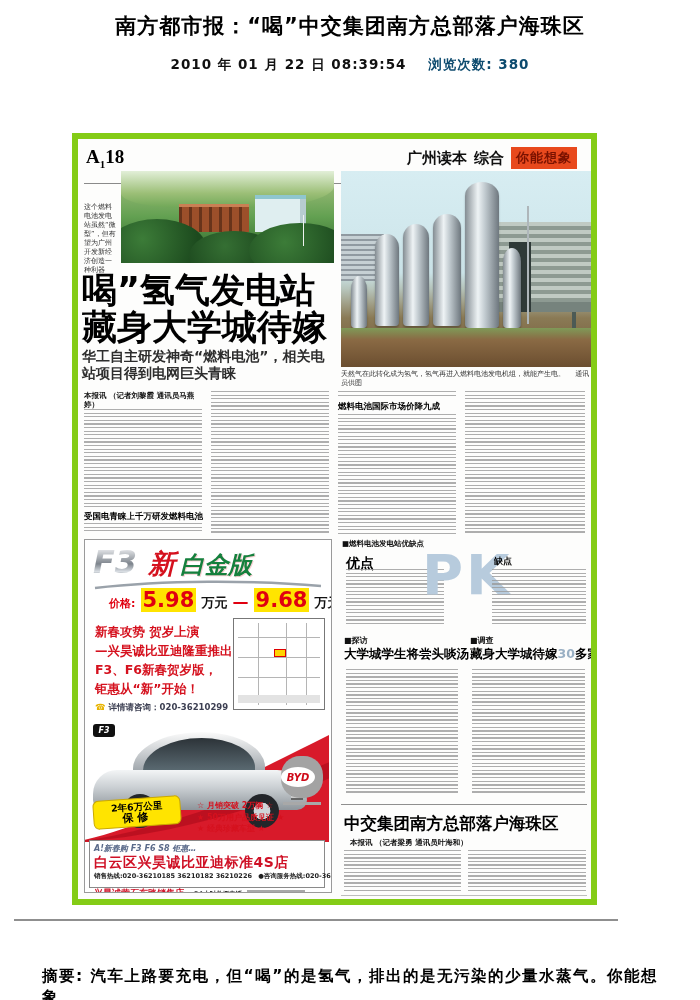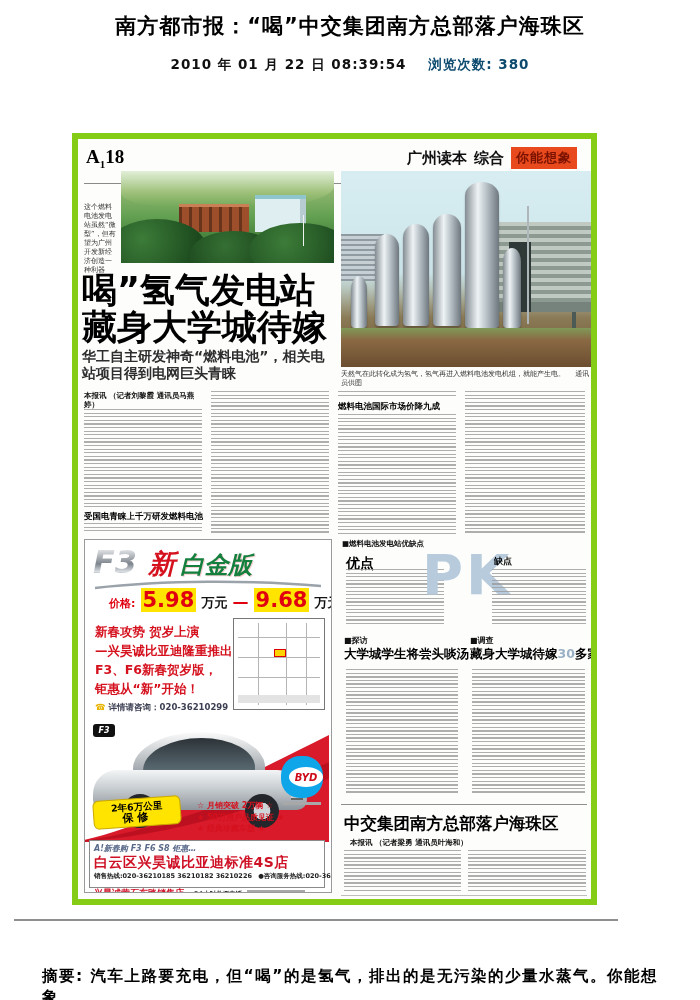--- a/index.html
+++ b/index.html
@@ -73,22 +73,22 @@
   .slogan{color:#d5111e;font-weight:900;font-size:12.5px;line-height:19px;white-space:nowrap;}
   .phone-line{color:#3c3f52;font-weight:800;font-size:8.5px;}
   .map{left:148px;top:78px;width:90px;height:90px;background:#fff;border:1px solid #777;}
   .street-h{position:absolute;left:4px;right:4px;height:1px;background:#b5b5b5;}
   .street-v{position:absolute;top:4px;bottom:4px;width:1px;background:#b5b5b5;}
   .badge{left:8px;top:258px;width:86px;background:#ffe400;border:1px solid #caa800;border-radius:6px;
          transform:rotate(-4deg);text-align:center;padding:2px 0;}
   .badge-top{font-size:9.5px;font-weight:900;color:#000;line-height:11px;}
   .badge-bottom{font-size:11px;font-weight:900;color:#000;letter-spacing:4px;line-height:12px;}
   .ad-bullet{color:#d5111e;font-weight:800;font-size:8px;line-height:11.5px;white-space:nowrap;}
-  .byd{left:196px;top:216px;width:42px;height:42px;background:#0ea5e9;border-radius:19px;
-       display:flex;align-items:center;justify-content:flex-end;}
+  .byd{left:196px;top:216px;width:42px;height:42px;background:#a3a3a3;border-radius:19px;
+       display:flex;align-items:center;justify-content:flex-start;}
   .byd-oval{width:34px;height:20px;background:#fff;border-radius:50%;display:flex;align-items:center;
             justify-content:center;font-weight:900;font-style:italic;font-size:10px;color:#cf0a18;}
   .dealer{left:4px;top:300px;width:236px;height:48px;background:#fff;border:1px solid #8a8a8a;
           padding:2px 4px;box-sizing:border-box;}
   .dealer-promo{font-size:8px;font-style:italic;font-weight:800;color:#5a6a8a;white-space:nowrap;}
   .dealer-name{font-size:14px;font-weight:900;color:#cf1126;white-space:nowrap;letter-spacing:.5px;}
   .dealer-small{font-size:6.5px;font-weight:700;color:#222;white-space:nowrap;}
   .dealer-branch{font-size:9px;font-weight:900;color:#cf1126;white-space:nowrap;}
 
   .car-area{left:0;top:176px;width:244px;height:126px;overflow:hidden;}

